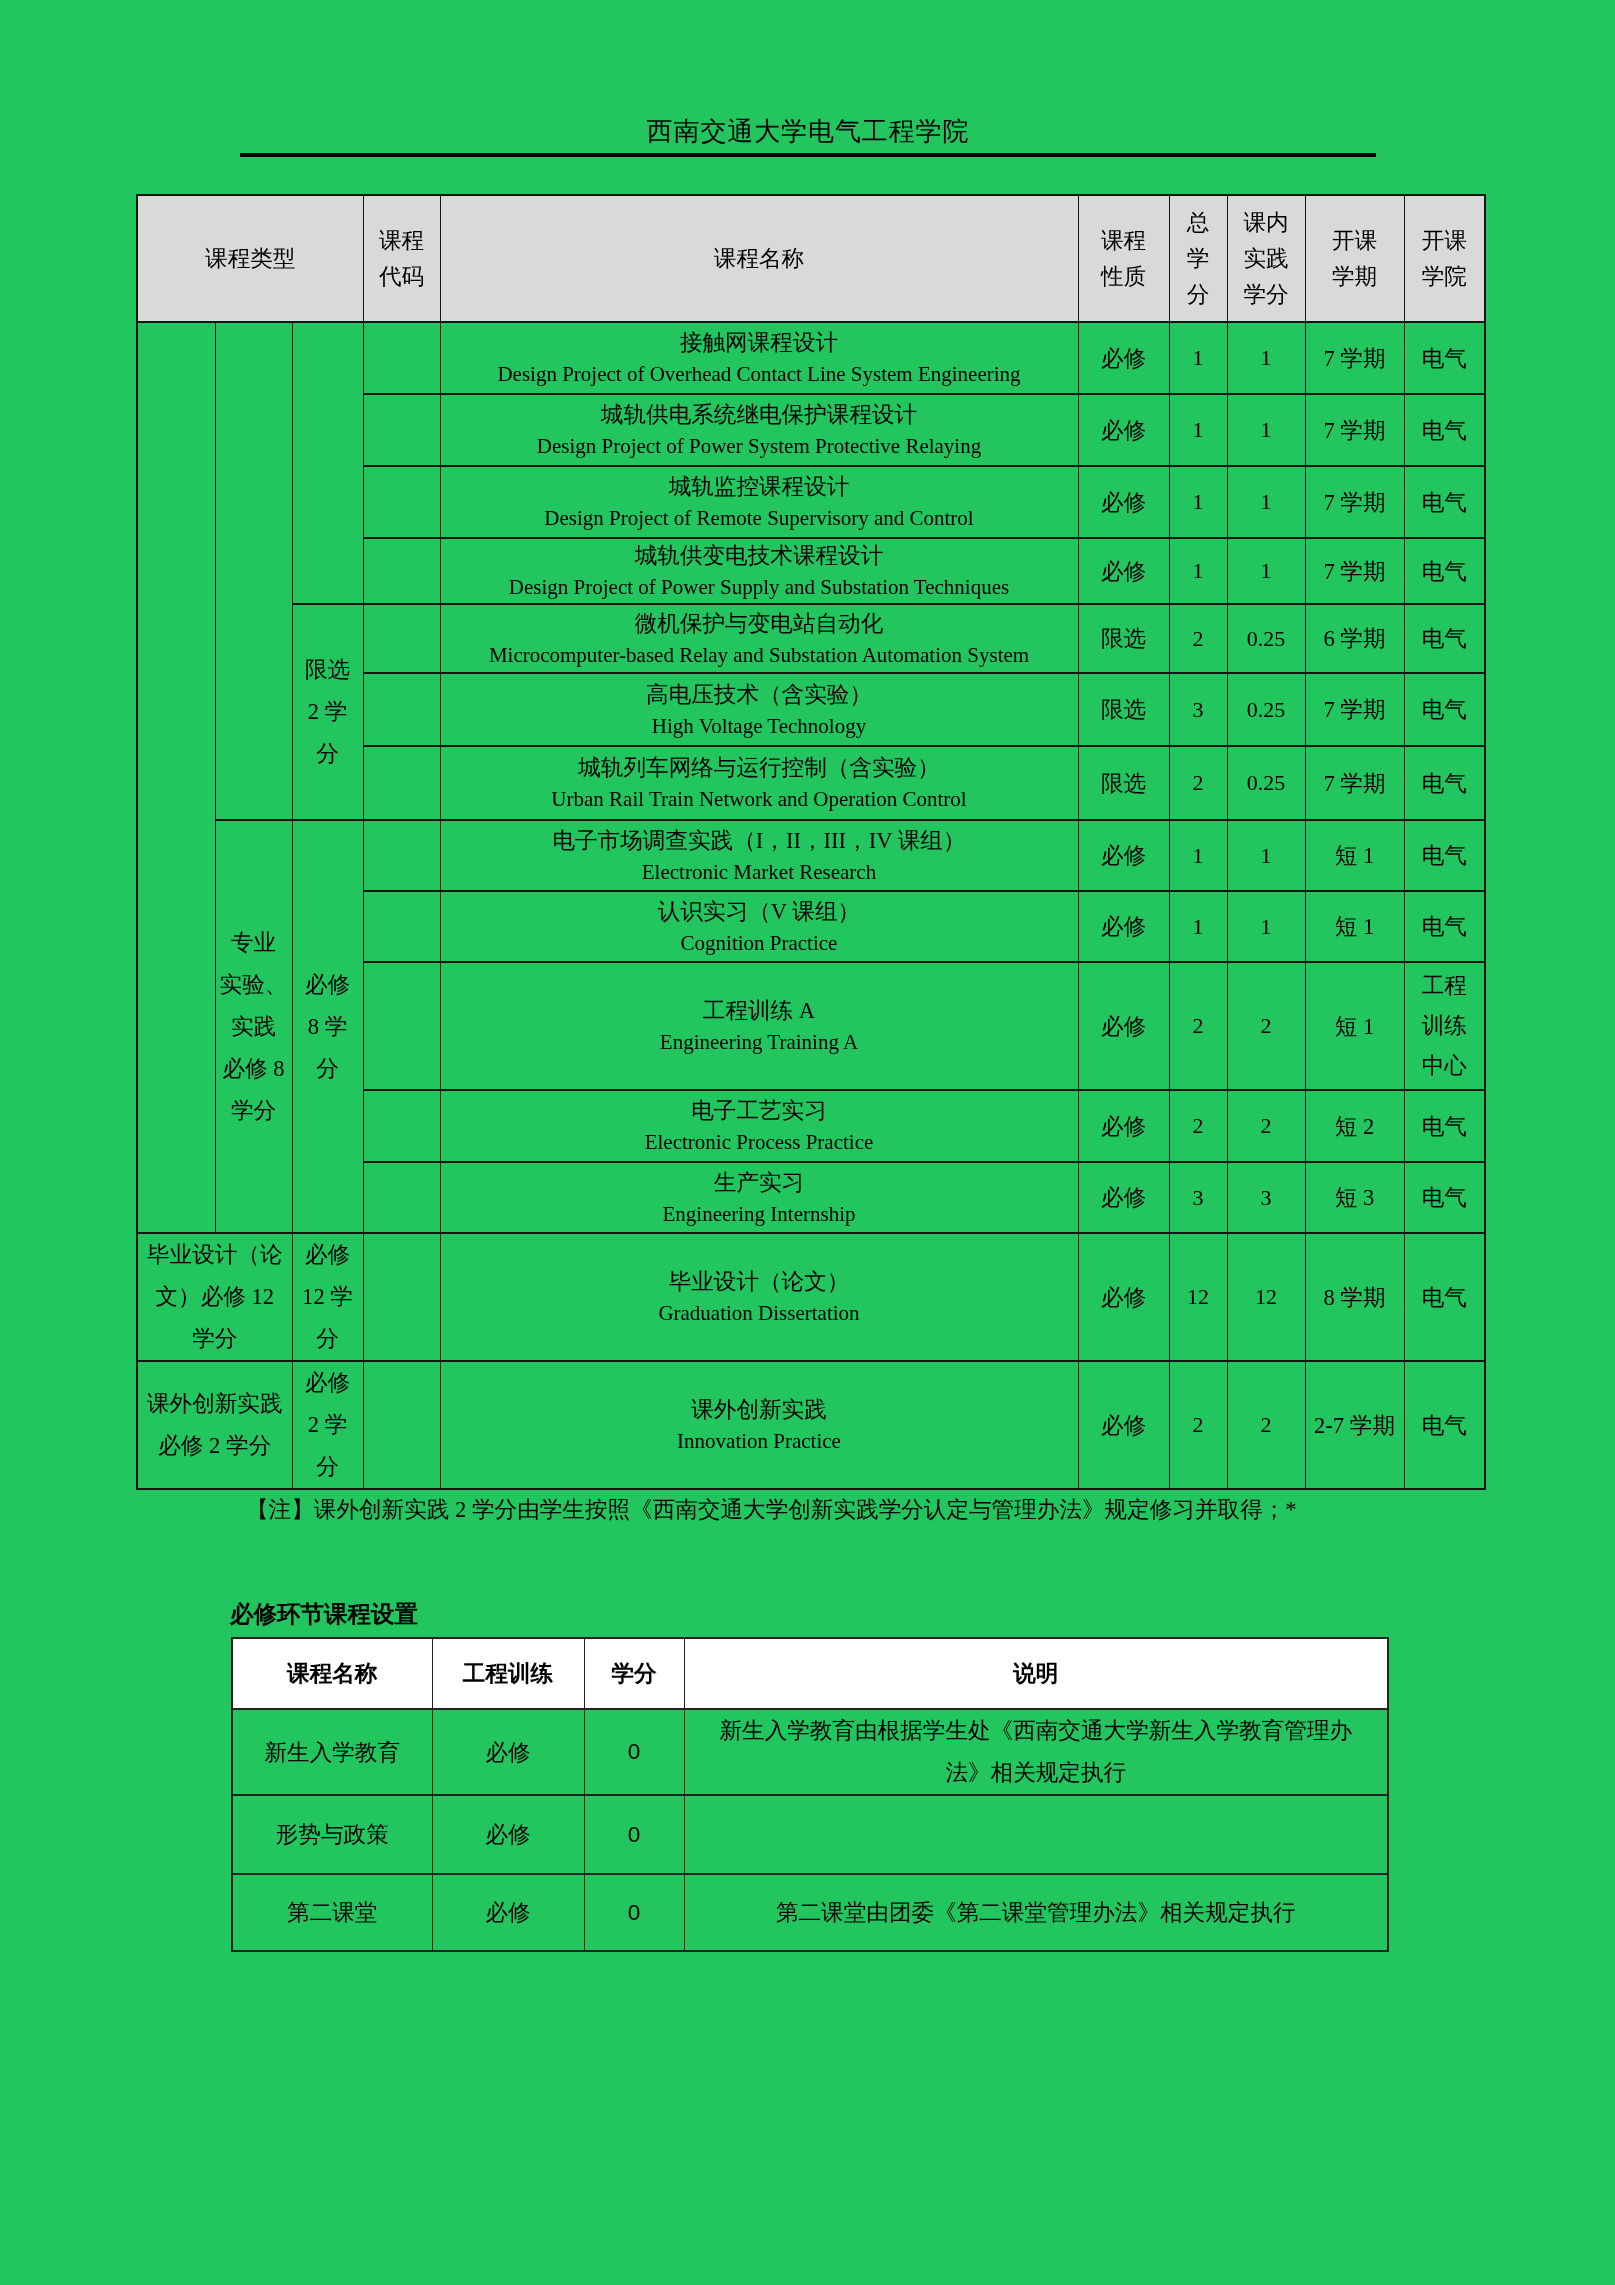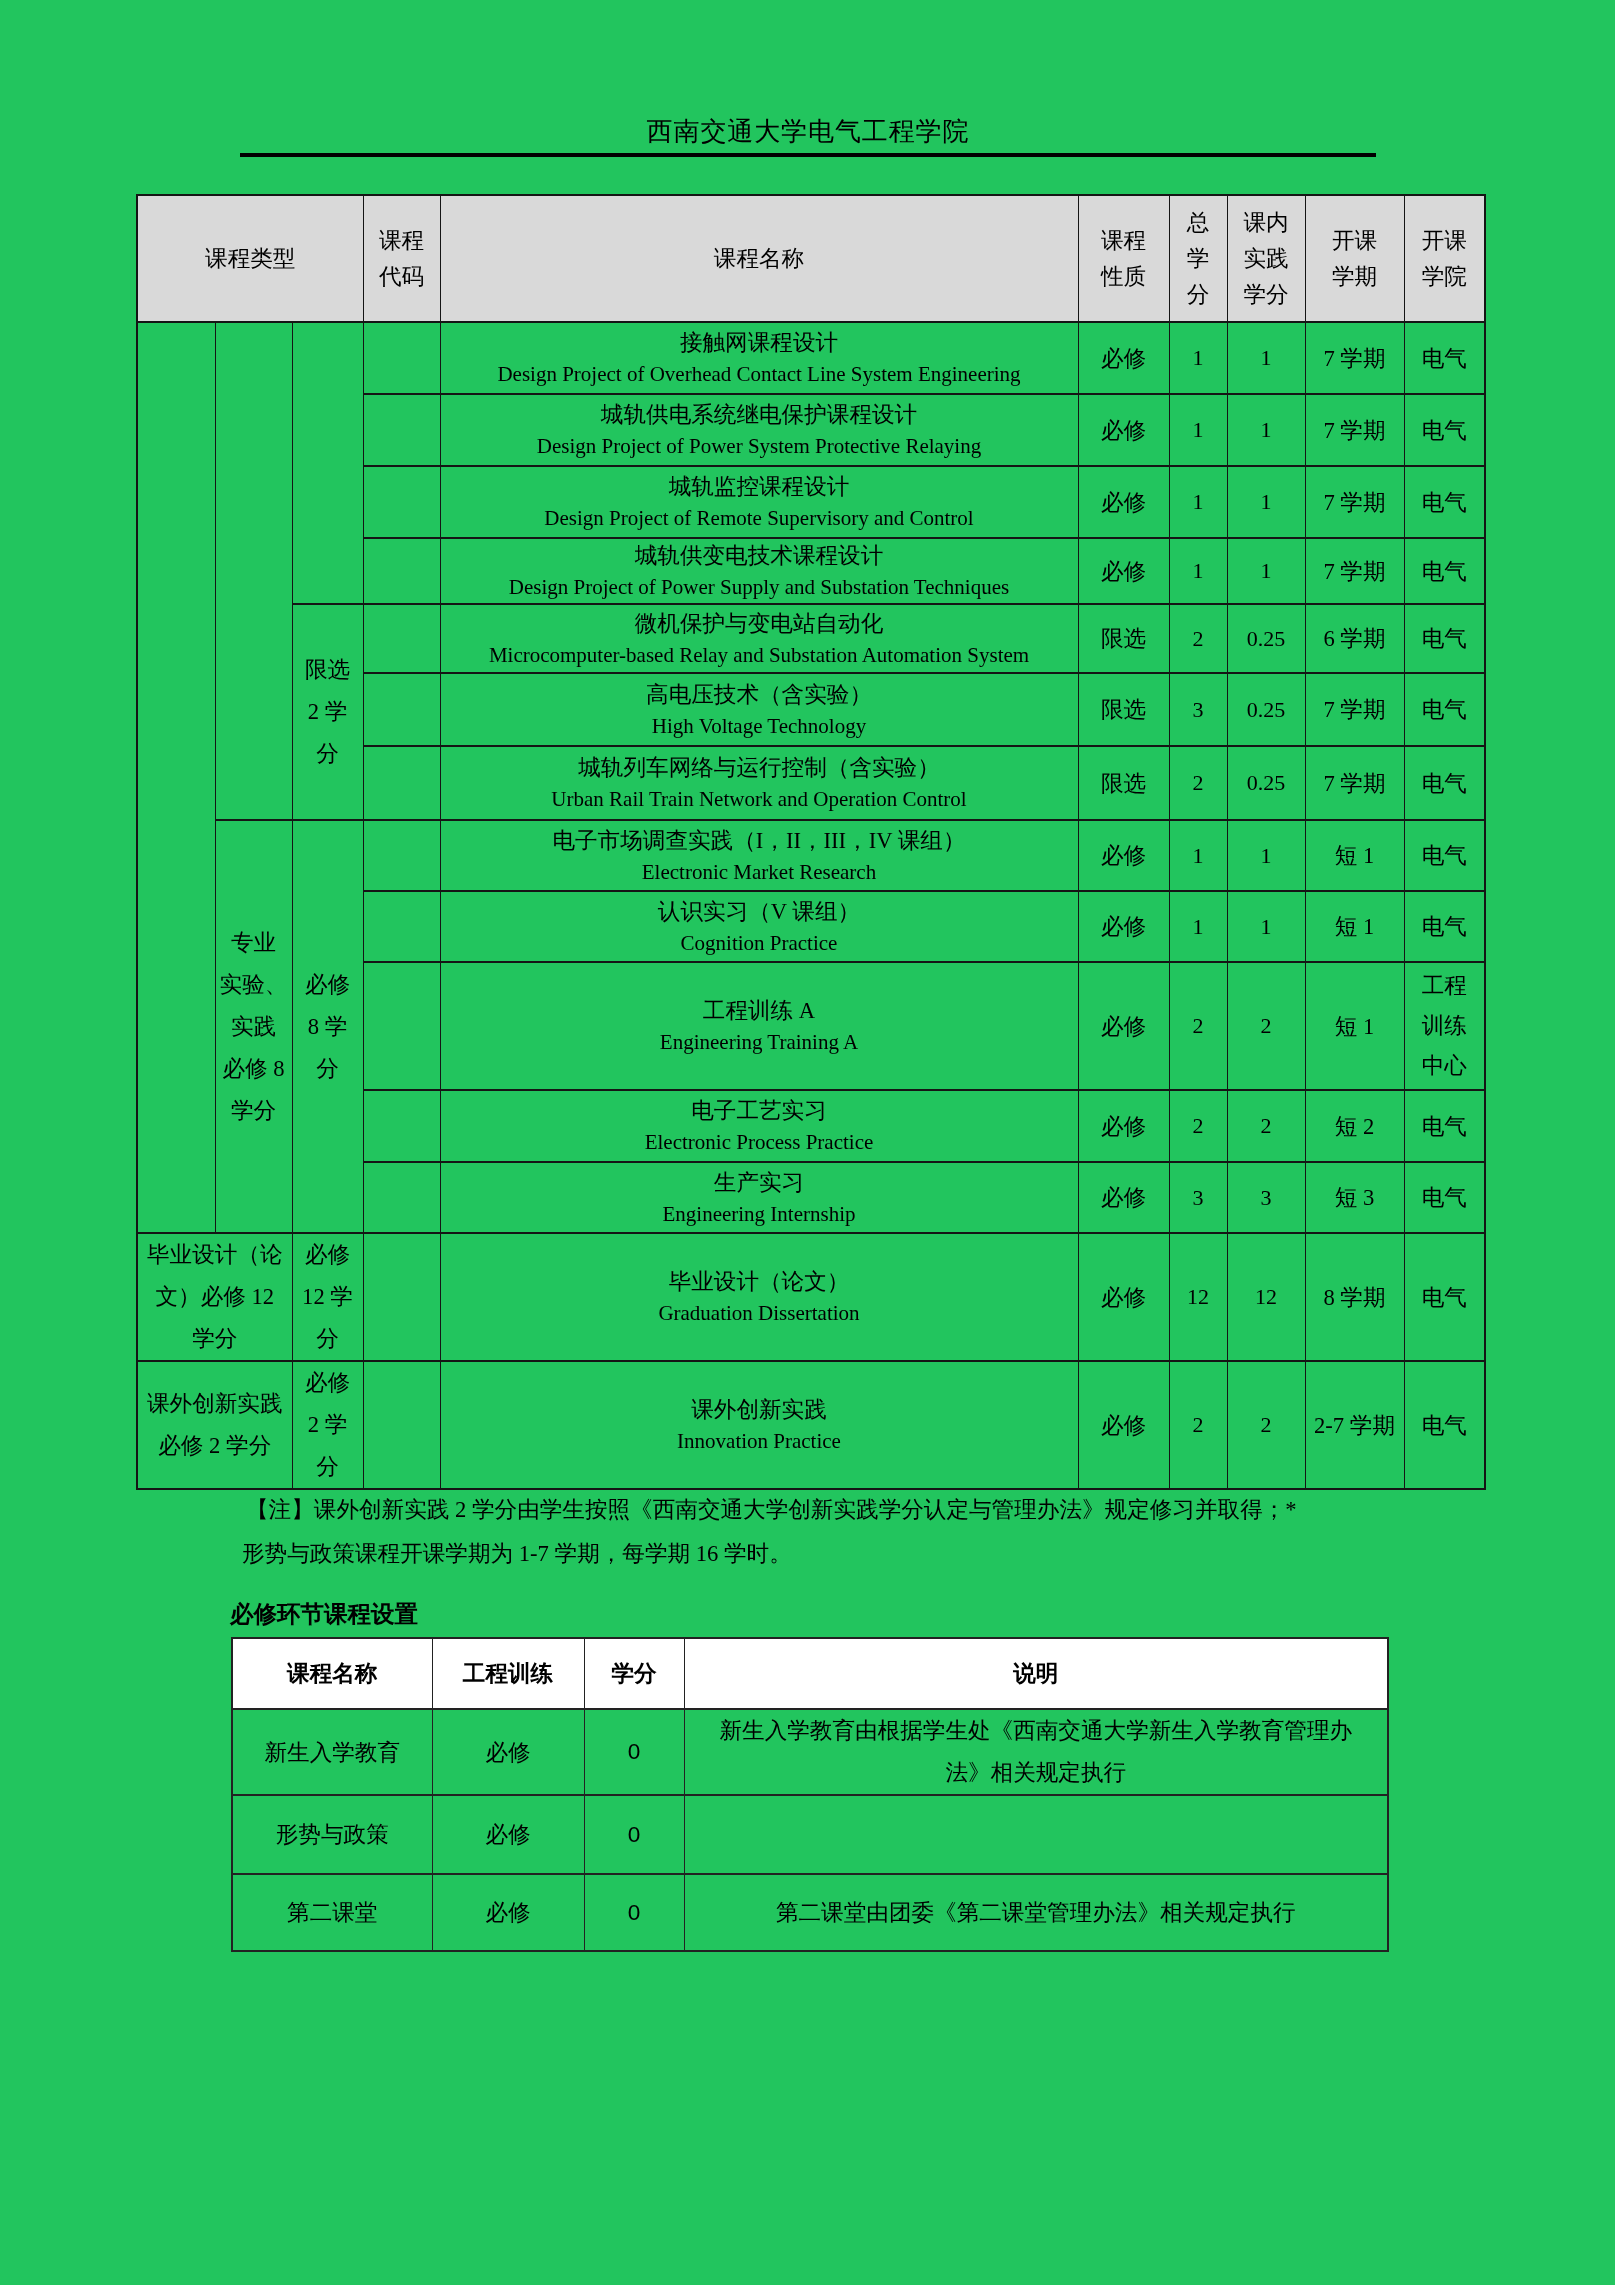--- a/index.html
+++ b/index.html
@@ -307,21 +307,20 @@
       <td>必修</td>
       <td class="num">2</td>
       <td class="num">2</td>
       <td>2-7 学期</td>
       <td>电气</td>
     </tr>
   </tbody>
     </table>
 
   <div class="note-line1">【注】课外创新实践 2 学分由学生按照《西南交通大学创新实践学分认定与管理办法》规定修习并取得；*</div>
-  <div class="note-line2">形势与政策课程开课学期为 1-7 学期，每学期 16 学时。</div>
 
   <div class="sec2-heading sans">必修环节课程设置</div>
 
   <table class="sec2-table sans">
     <colgroup>
       <col style="width:200px">
         <col style="width:152px">
         <col style="width:100px">
         <col style="width:704px">
     </colgroup>

